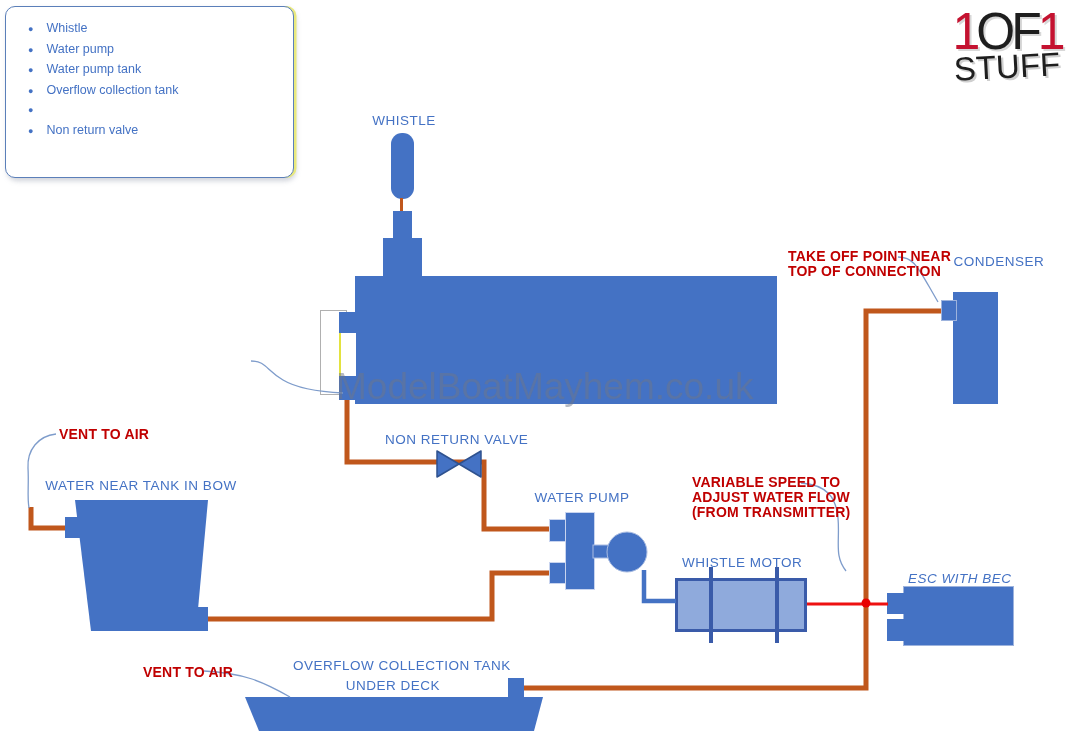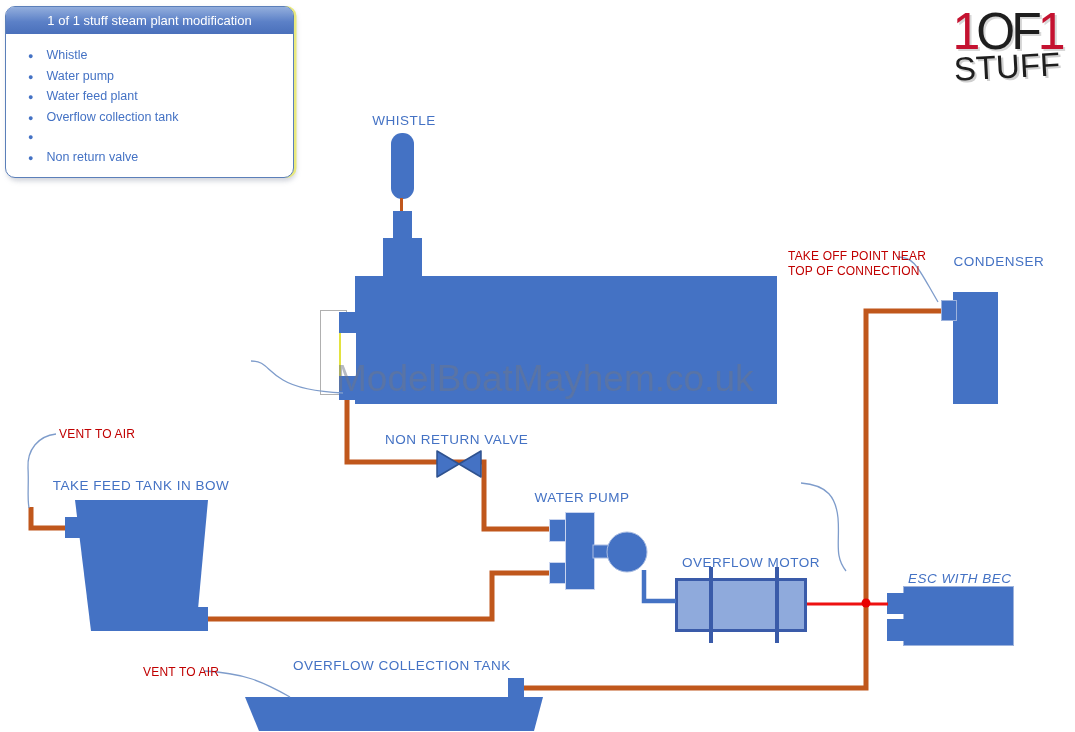--- a/index.html
+++ b/index.html
@@ -9,21 +9,21 @@
   .z1{z-index:1;} .z3{z-index:4;}
 
   
   .blk{position:absolute;background:#4472C4;box-sizing:border-box;z-index:2;}
 
   
   .dlabel{position:absolute;color:#4472C4;font-size:13.5px;letter-spacing:.5px;
           text-align:center;white-space:nowrap;z-index:6;}
 
   
-  .rnote{position:absolute;color:#C00000;font-size:12px;font-weight:normal;
+  .rnote{position:absolute;color:#C00000;font-size:14px;font-weight:bold;
          letter-spacing:.2px;text-align:center;line-height:15px;white-space:nowrap;z-index:6;}
 
   
   .legend{position:absolute;left:5px;top:6px;width:287px;height:170px;background:#fff;
           border:1.5px solid #5b7fb9;border-radius:10px;z-index:7;
           box-shadow:2.5px 0 0 #e9e97e, 2px 3px 5px rgba(120,130,150,.35);}
   .legend-header{height:27px;line-height:27px;border-radius:8px 8px 0 0;text-align:center;
           color:#fff;font-size:13px;
           background:linear-gradient(#93aedd,#5b80c7 55%,#4a70bb);}
   .legend-list{padding:12px 8px 0 22px;}
@@ -33,21 +33,21 @@
 
   
   .logo{position:absolute;right:3px;top:6px;width:130px;text-align:center;z-index:7;
         font-weight:normal;line-height:1;}
   .logo-l1{font-size:50px;letter-spacing:-4px;transform:scaleY(1.05);}
   .logo-l1 .r{color:#C41230;text-shadow:2px 2px 0 #d8d8d8;}
   .logo-l1 .k{color:#1E1E1E;text-shadow:2px 2px 0 #d8d8d8;}
   .logo-l2{font-size:33px;letter-spacing:0px;color:#1E1E1E;margin-top:-6px;
            transform:rotate(-3deg);text-shadow:2px 2px 0 #cfcfcf;}
 
-  .watermark{position:absolute;left:336px;top:358px;font-size:37px;
+  .watermark{position:absolute;left:336px;top:366px;font-size:37px;
              color:rgba(110,118,135,.5);letter-spacing:0;z-index:5;white-space:nowrap;}
 </style>
 </head>
 <body>
 
 <div class="stage">
 
   <svg class="layer z1" viewBox="0 0 1075 732">
     <polygon points="75,500 208,500 196,631 91,631" fill="#4472C4"></polygon>
     <polygon points="245,697 543,697 534,731 259,731" fill="#4472C4"></polygon>
@@ -100,33 +100,32 @@
     <circle cx="866" cy="603" r="4.5" fill="#E80000"></circle>
 
     <path d="M898,257 C915,257 918,268 938,302" fill="none" stroke="#7e9ccb" stroke-width="1.3"></path>
     <path d="M251,361 C266,361 266,370 283,380 C298,389 322,392 343,393" fill="none" stroke="#7e9ccb" stroke-width="1.3"></path>
     <path d="M56,434 C38,436 27,450 28,468 C29,486 27,496 29,508" fill="none" stroke="#7e9ccb" stroke-width="1.3"></path>
     <path d="M204,671 C243,673 262,681 290,697" fill="none" stroke="#7e9ccb" stroke-width="1.3"></path>
     <path d="M801,483 C828,485 836,498 838,518 C840,542 834,556 846,571" fill="none" stroke="#7e9ccb" stroke-width="1.3"></path>
   </svg>
 
   <div class="legend">
-    <div class="legend-header">1 of 1 stuff steam plant modification</div>
     <div class="legend-list">
       <div class="legend-item">
           <span class="legend-bullet">●</span>
           <span>Whistle</span>
         </div>
       <div class="legend-item">
           <span class="legend-bullet">●</span>
           <span>Water pump</span>
         </div>
       <div class="legend-item">
           <span class="legend-bullet">●</span>
-          <span>Water feed plant</span>
+          <span>Water pump tank</span>
         </div>
       <div class="legend-item">
           <span class="legend-bullet">●</span>
           <span>Overflow collection tank</span>
         </div>
       <div class="legend-item">
           <span class="legend-bullet">●</span>
         </div>
       <div class="legend-item">
           <span class="legend-bullet">●</span>
@@ -139,27 +138,33 @@
     <div class="logo-l1"><span class="r">1</span><span class="k">OF</span><span class="r">1</span></div>
     <div class="logo-l2">STUFF</div>
   </div>
 
   <div class="watermark">ModelBoatMayhem.co.uk</div>
 
   <div class="dlabel" style="left:354px;top:113px;width:100px;">WHISTLE</div>
   <div class="dlabel" style="left:923px;top:254px;width:100px;margin-left:26px;">CONDENSER</div>
   <div class="dlabel" style="left:385px;top:432px;width:140px;">NON RETURN VALVE</div>
   <div class="dlabel" style="left:532px;top:490px;width:100px;">WATER PUMP</div>
-  <div class="dlabel" style="left:682px;top:555px;width:120px;">OVERFLOW MOTOR</div>
+  <div class="dlabel" style="left:682px;top:555px;width:120px;">WHISTLE MOTOR</div>
   <div class="dlabel" style="left:908px;top:571px;width:100px;font-style:italic;">ESC WITH BEC</div>
-  <div class="dlabel" style="left:41px;top:478px;width:200px;">TAKE FEED TANK IN BOW</div>
+  <div class="dlabel" style="left:41px;top:478px;width:200px;">WATER NEAR TANK IN BOW</div>
   <div class="dlabel" style="left:293px;top:656px;width:200px;line-height:20px;">
     <div>OVERFLOW COLLECTION TANK</div>
+    <div>UNDER DECK</div>
   </div>
 
   <div class="rnote" style="left:788px;top:249px;width:115px;">
     <div>TAKE OFF POINT NEAR</div>
     <div>TOP OF CONNECTION</div>
   </div>
   <div class="rnote" style="left:59px;top:427px;width:70px;text-align:left;">VENT TO AIR</div>
   <div class="rnote" style="left:143px;top:665px;width:70px;text-align:left;">VENT TO AIR</div>
+  <div class="rnote" style="left:692px;top:475px;width:112px;">
+    <div>VARIABLE SPEED TO</div>
+    <div>ADJUST WATER FLOW</div>
+    <div>(FROM TRANSMITTER)</div>
+  </div>
 
 </div>
 
 </body></html>

